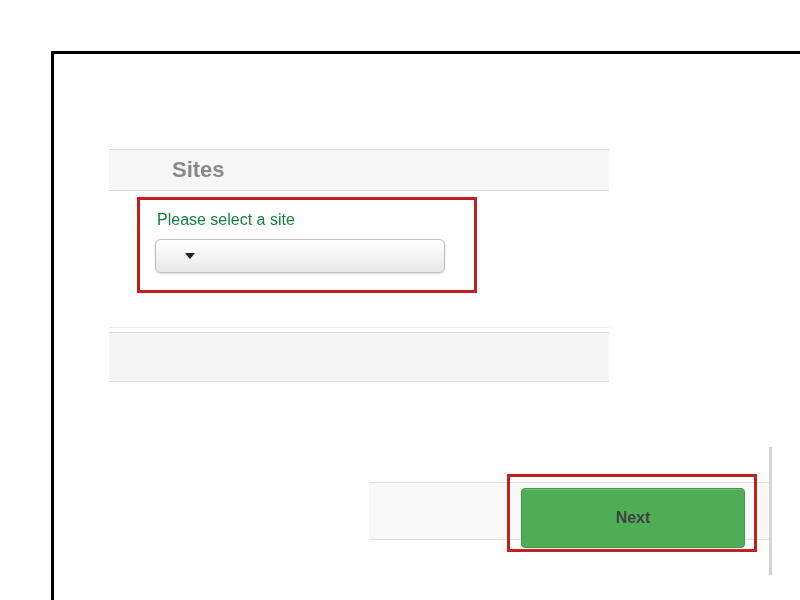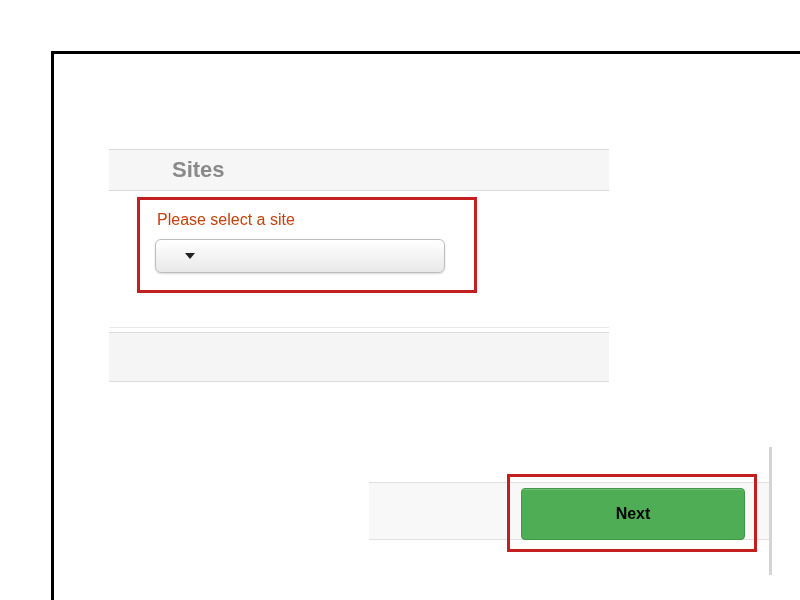--- a/index.html
+++ b/index.html
@@ -50,21 +50,21 @@
       left: 68px;
       width: 340px;
       height: 96px;
     }
 
     .field-label {
       position: absolute;
       top: 142px;
       left: 88px;
       font-size: 16px;
-      color: #c2410c;
+      color: #15803d;
     }
 
     
     .dropdown {
       position: absolute;
       top: 170px;
       left: 86px;
       width: 290px;
       height: 34px;
       border: 1px solid #bdbdbd;
@@ -134,25 +134,25 @@
       left: 438px;
       width: 250px;
       height: 78px;
     }
 
     .next-button {
       position: absolute;
       top: 419px;
       left: 452px;
       width: 224px;
-      height: 52px;
+      height: 60px;
       background: #4fad55;
       border: 1px solid #3e9a45;
       border-radius: 4px;
-      color: #000000;
+      color: #404040;
       font-size: 16px;
       font-weight: bold;
       display: flex;
       align-items: center;
       justify-content: center;
       cursor: pointer;
       box-shadow: inset 0 1px 0 rgba(255,255,255,0.2);
     }
   </style>
 </head>

